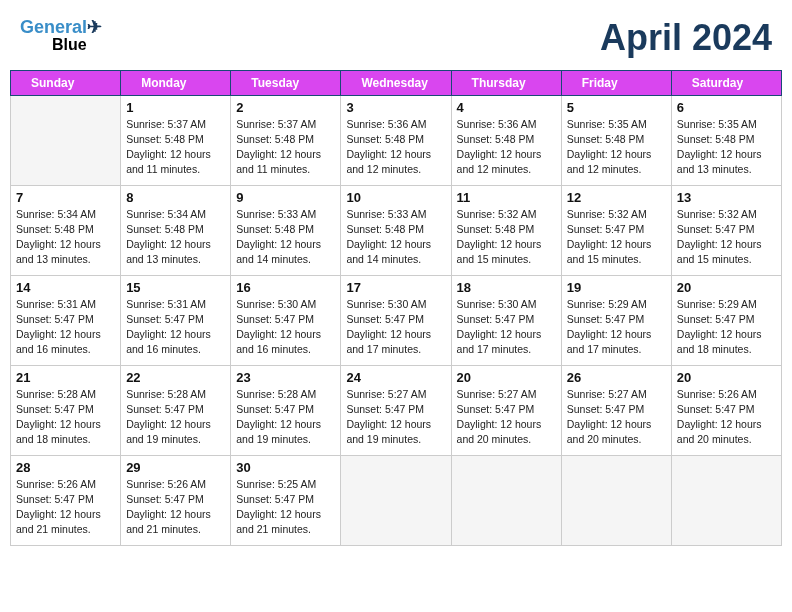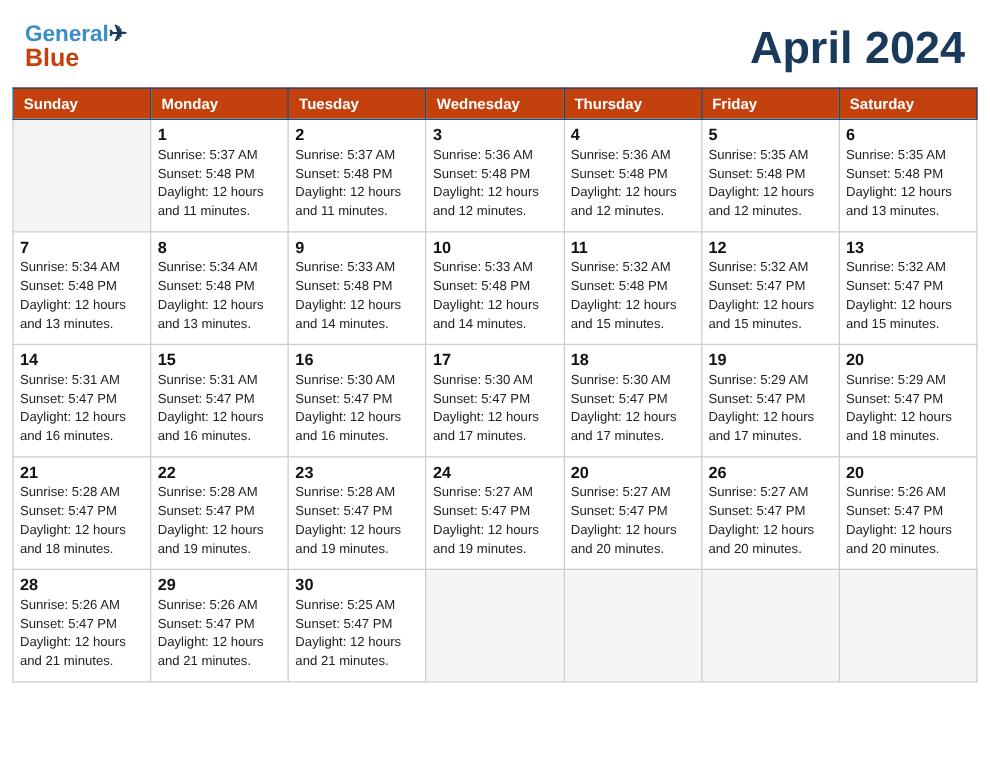--- a/index.html
+++ b/index.html
@@ -44,23 +44,23 @@
       color: #333;
       margin-top: 2px;
     }
     .calendar {
       width: 100%;
       border-collapse: collapse;
       margin-top: 8px;
       font-size: 11px;
     }
     .calendar th {
-      background: #c2410c;
+      background: #d946ef;
       color: #fff;
-      padding: 5px 8px;
+      padding: 5px 20px;
       text-align: left;
       font-size: 12px;
       font-weight: bold;
       border: 1px solid #1a4a76;
     }
     .calendar td {
       border: 1px solid #ccc;
       vertical-align: top;
       padding: 4px 5px;
       width: 14.28%;
@@ -89,21 +89,21 @@
 </head>
 <body>
 
 <div class="header">
   <div class="logo">
     <div style="display:flex;align-items:center;gap:2px;">
       <span class="logo-text">
         <span>General</span>✈
       </span>
     </div>
-    <span class="logo-text" style="color:#c2410c;font-size:20px;margin-top:-2px;">Blue</span>
+    <span class="logo-text" style="color:#000000;font-size:16px;margin-top:-2px;margin-left:32px;">Blue</span>
   </div>
   <div class="title-block">
     <div class="month-title">April 2024</div>
   </div>
 </div>
 
 <table class="calendar">
   <thead>
     <tr>
     <th>Sunday</th>

